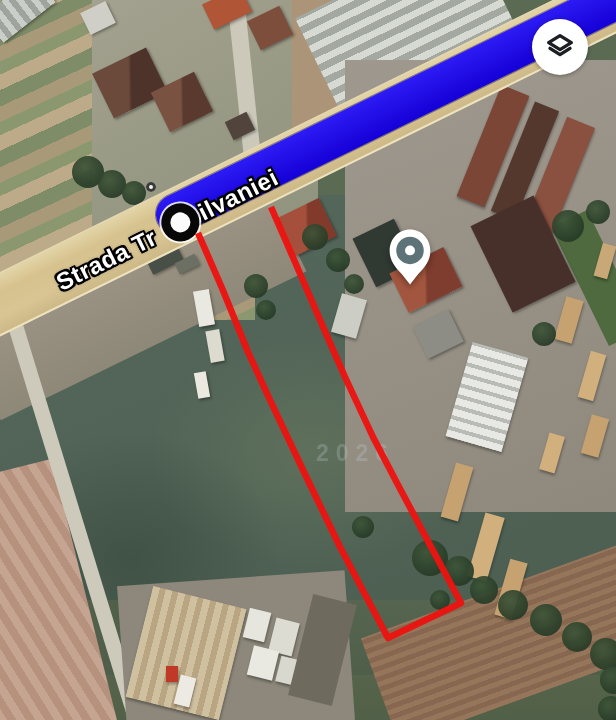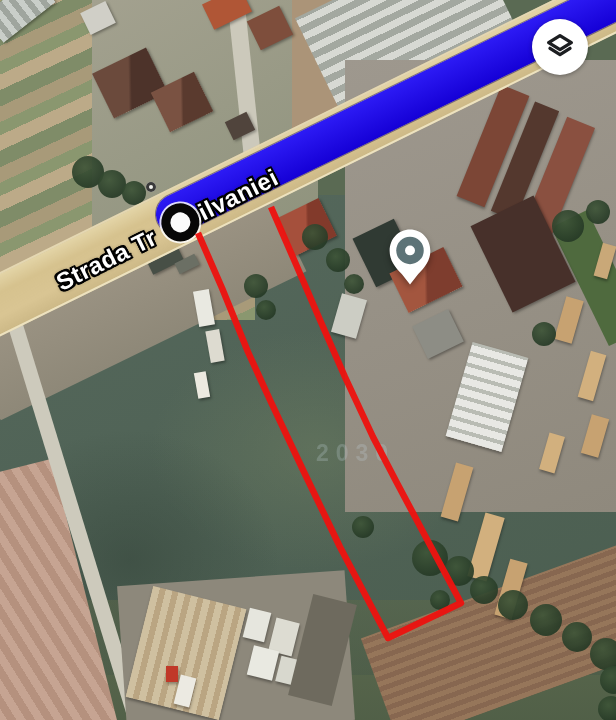--- a/index.html
+++ b/index.html
@@ -153,21 +153,21 @@
   <div id="road"></div>
   <div id="route"></div>
 
   <div id="street-label">
     <span>Strada Tr</span>
     <span id="label-spacer"></span>
     <span>silvaniei</span>
     <div id="road-ring"></div>
   </div>
 
-  <div id="watermark">2030</div>
+  <div id="watermark">2026</div>
 
   <svg id="parcel-svg" width="616" height="720" viewBox="0 0 616 720">
     <polyline fill="none" stroke="#ec1310" stroke-width="6.5" stroke-linejoin="round" stroke-linecap="butt" opacity="0.96" points="198,233 222,288 248,352 270,400 303,470 340,547 368,600 388,638 461,603 430,545 397,483 373,437 345,377 320,320 295,262 271,207"></polyline>
   </svg>
 
   <svg id="pin" viewBox="0 0 40 52">
     <path d="M20 1 C9.5 1 1.5 9.5 1.5 20.5 C1.5 29 6.5 35.5 12.5 41.5 L20 51 L27.5 41.5 C33.5 35.5 38.5 29 38.5 20.5 C38.5 9.5 30.5 1 20 1 Z" fill="#ffffff"></path>
     <circle cx="20" cy="20" r="12.5" fill="#5d7377"></circle>
     <circle cx="20" cy="20" r="4.5" fill="#ffffff"></circle>
   </svg>

